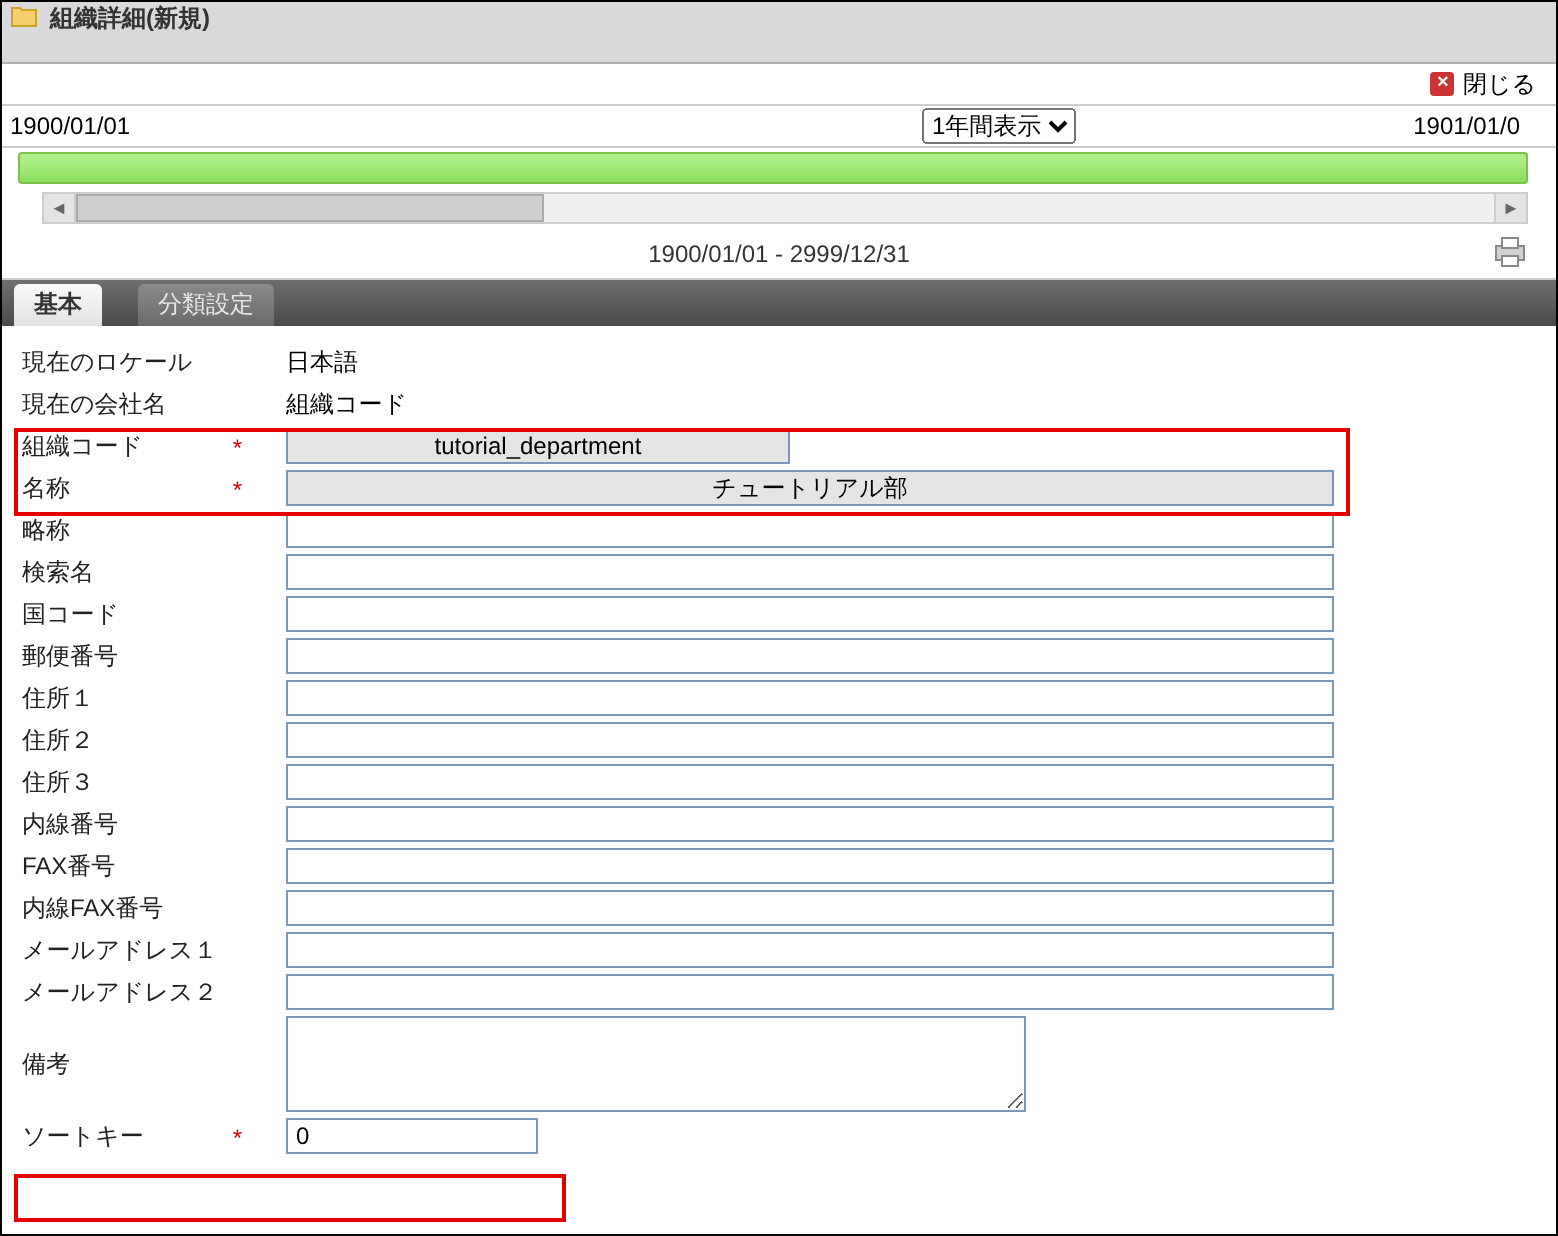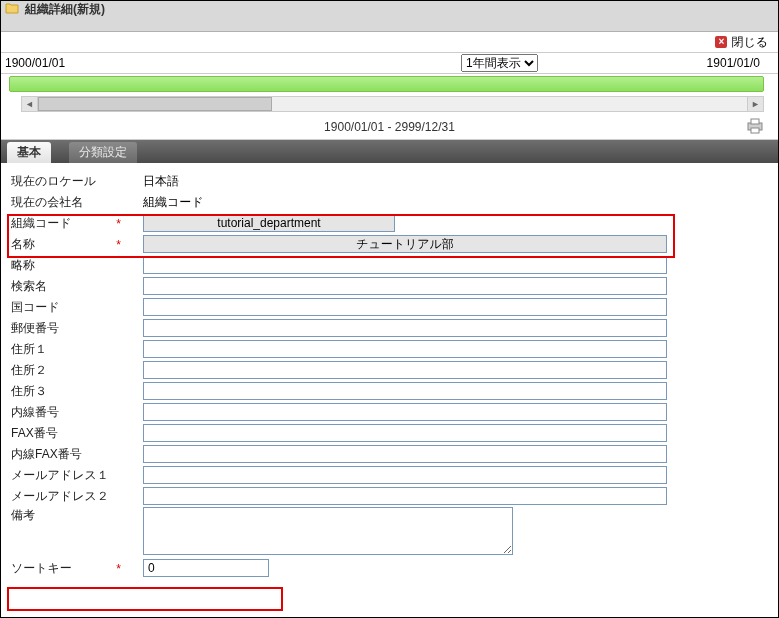--- a/index.html
+++ b/index.html
@@ -163,21 +163,21 @@
     border-radius: 3px;
     font-size: 12px;
     cursor: pointer;
   }
   .form-row {
     display: flex;
     align-items: center;
     height: 20px;
     margin-bottom: 1px;
   }
-  .form-row.memo { height: 50px; align-items: flex-start; }
+  .form-row.memo { height: 50px; align-items: center; }
   .form-label {
     width: 116px;
     font-size: 12px;
     color: #222;
     position: relative;
   }
   .req {
     color: #d00;
     position: absolute;
     right: 6px;

